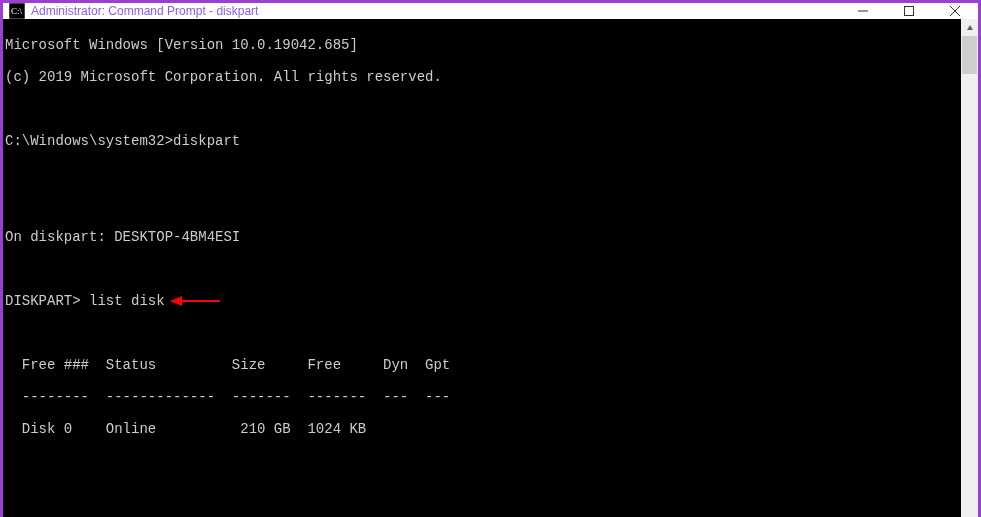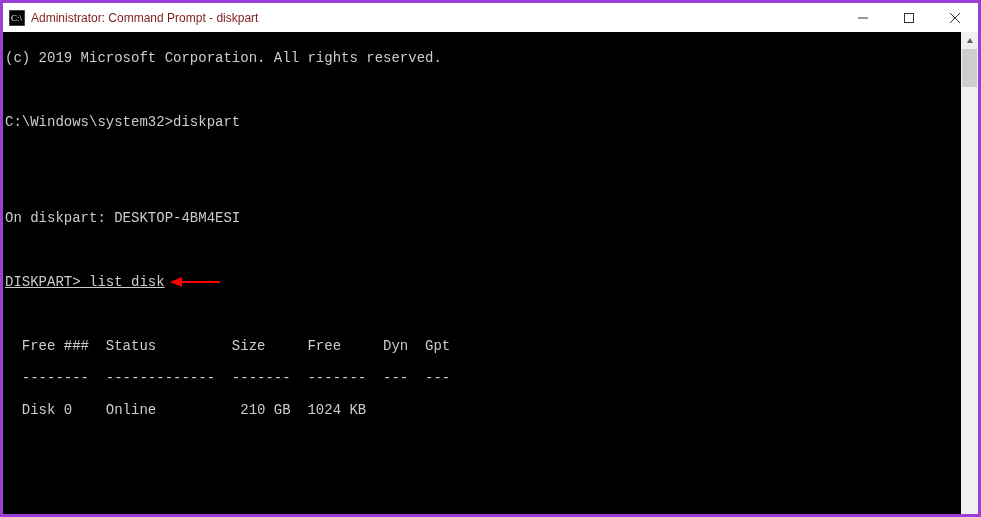--- a/index.html
+++ b/index.html
@@ -16,21 +16,21 @@
     padding-left: 6px;
     user-select: none;
     position: relative;
   }
   .titlebar .appicon {
     width: 16px; height: 16px;
     margin-right: 6px;
     flex-shrink: 0;
   }
   .titlebar .title {
-    font-size: 12px; color: #7f1d1d;
+    font-size: 12px; color: #8b5cf6;
     white-space: nowrap; flex: 1;
   }
   .titlebar .win-controls {
     display: flex; height: 100%;
   }
   .titlebar .win-btn {
     width: 46px; height: 100%;
     display: flex; align-items: center; justify-content: center;
     color: #333; font-size: 10px;
   }
@@ -62,21 +62,21 @@
   }
   .scrollbar .sb-btn svg { width: 8px; height: 8px; fill: #606060; }
   .scrollbar .sb-track { flex: 1; background: #f0f0f0; position: relative; }
   .scrollbar .sb-thumb {
     position: absolute; left: 1px; right: 1px; top: 0; height: 38px;
     background: #cdcdcd;
   }
 
   .blank { height: 16px; }
   .line { height: 16px; }
-  .hl { position: relative; text-decoration: underline; }
+  .hl { position: relative; }
   .arrow-annot {
     position: absolute;
     left: 165px; top: 2px;
     width: 50px; height: 12px;
     pointer-events: none;
   }
 </style>
 </head>
 <body>
 
@@ -106,20 +106,21 @@
         <svg viewBox="0 0 10 10">
             <line x1="0" y1="0" x2="10" y2="10"></line>
             <line x1="10" y1="0" x2="0" y2="10"></line>
           </svg>
       </div>
     </div>
   </div>
 
   <div class="terminal-wrap">
     <div class="terminal">
+<div class="line">Microsoft Windows [Version 10.0.19042.685]</div>
 <div class="line">(c) 2019 Microsoft Corporation. All rights reserved.</div>
 <div class="blank"></div>
 <div class="line">C:\Windows\system32&gt;diskpart</div>
 <div class="blank"></div>
 <div class="blank"></div>
 <div class="line">On diskpart: DESKTOP-4BM4ESI</div>
 <div class="blank"></div>
 <div class="line hl"><span>DISKPART&gt; list disk</span><svg class="arrow-annot" viewBox="0 0 50 12">
             <line x1="50" y1="6" x2="8" y2="6" stroke="#ff0000" stroke-width="2"></line>
             <polygon points="0,6 12,1 12,11" fill="#ff0000"></polygon>

